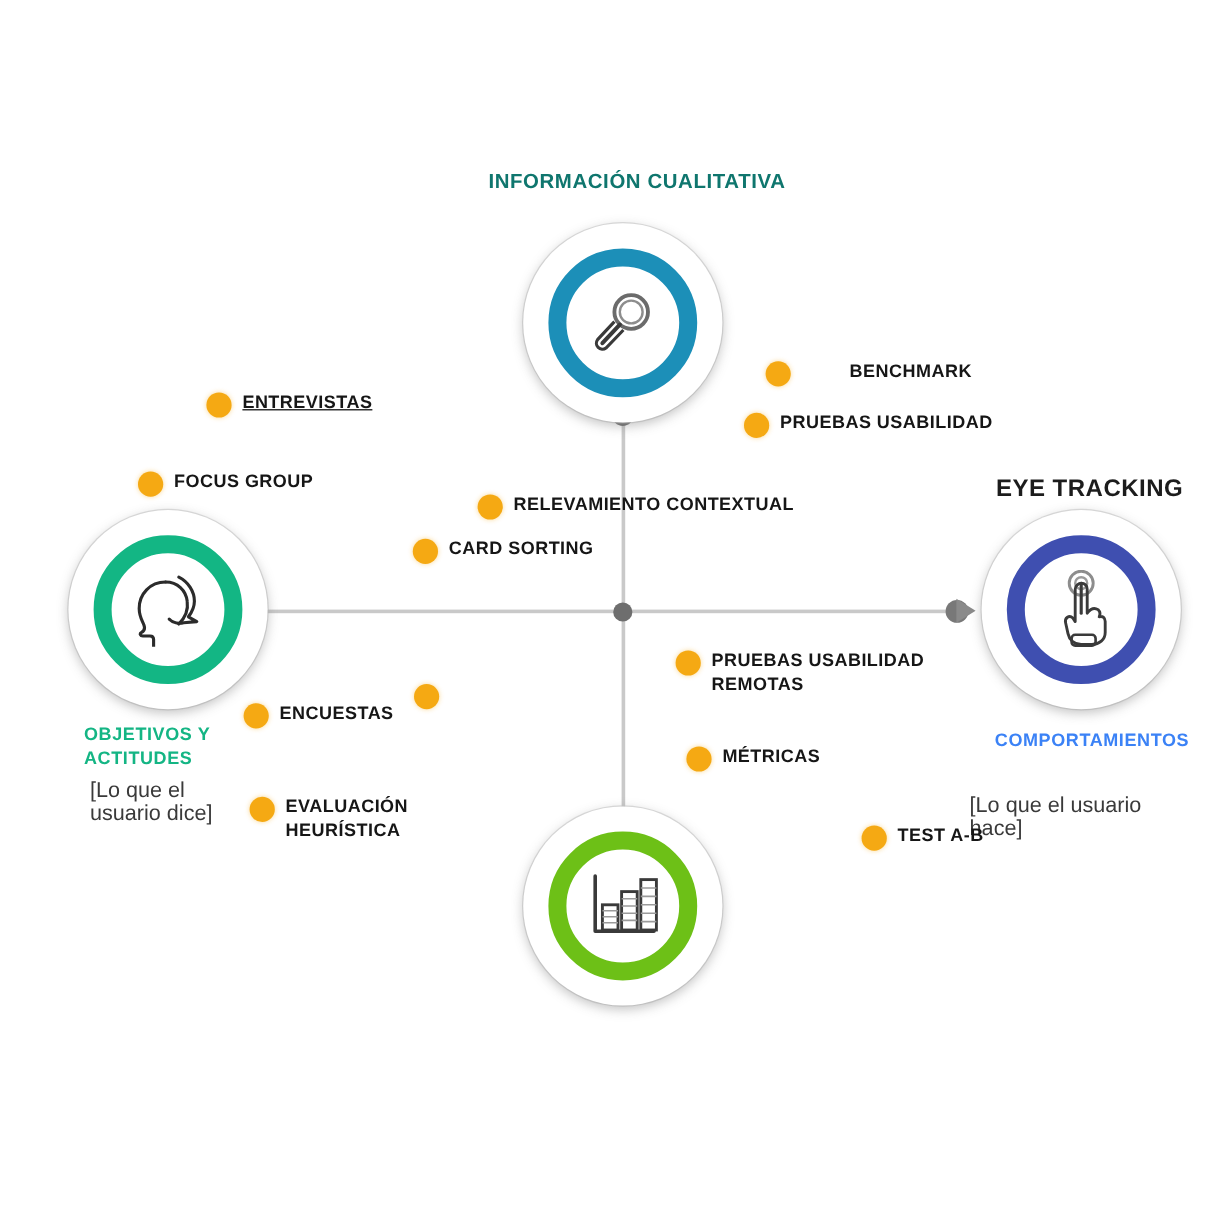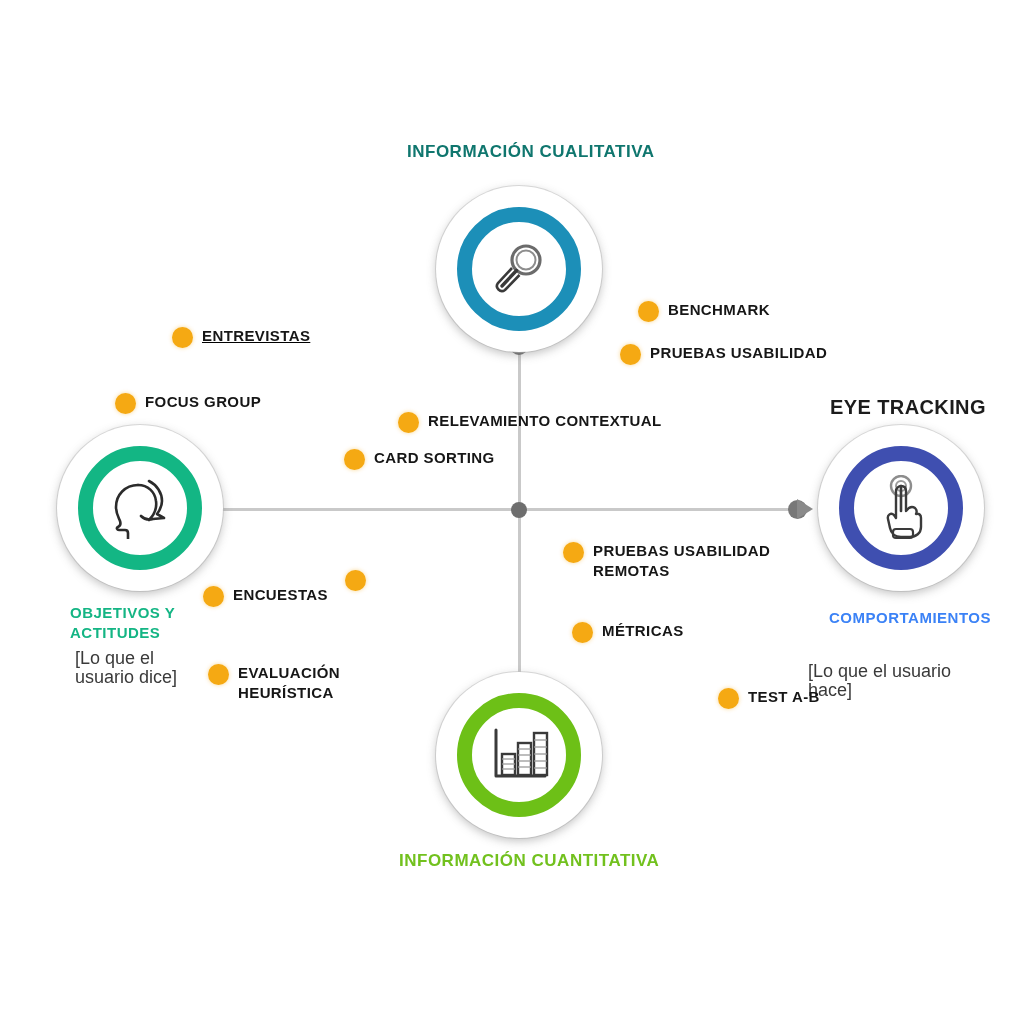--- a/index.html
+++ b/index.html
@@ -273,33 +273,32 @@
               <line x1="47" y1="23" x2="60" y2="23"></line>
               <line x1="47" y1="30" x2="60" y2="30"></line>
               <line x1="47" y1="37" x2="60" y2="37"></line>
               <line x1="47" y1="44" x2="60" y2="44"></line>
           </g>
         </svg>
       </span>
     </div>
   </div>
 
-  <div class="heading" id="heading-bottom">INFORMACIÓN CUANTITATIVA</div>
 
   <div class="bullet-item" style="left:172px; top:326px;text-decoration:underline;">
     <span class="bullet-dot"></span>
     <span class="bullet-text">ENTREVISTAS</span>
   </div>
 
   <div class="bullet-item" style="left:115px; top:392px;">
     <span class="bullet-dot"></span>
     <span class="bullet-text">FOCUS GROUP</span>
   </div>
 
-  <div class="bullet-item" style="left:638px; top:300px;">
+  <div class="bullet-item" style="left:638px; top:300px;gap:40px;">
     <span class="bullet-dot"></span>
     <span class="bullet-text">BENCHMARK</span>
   </div>
 
   <div class="bullet-item" style="left:620px; top:343px;">
     <span class="bullet-dot"></span>
     <span class="bullet-text">PRUEBAS USABILIDAD</span>
   </div>
 
   <div class="bullet-item" style="left:398px; top:411px;">

